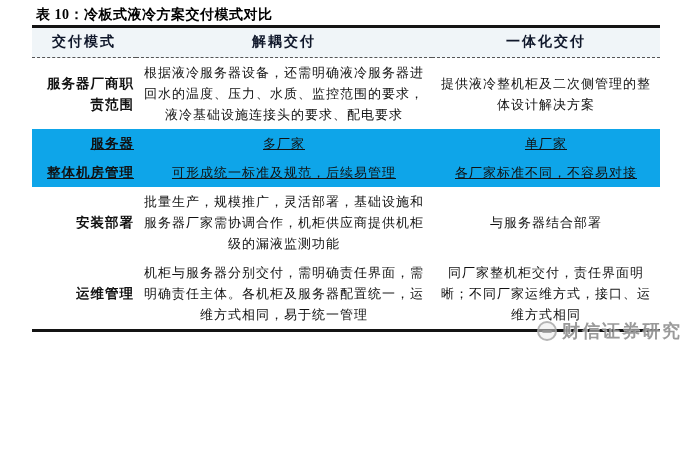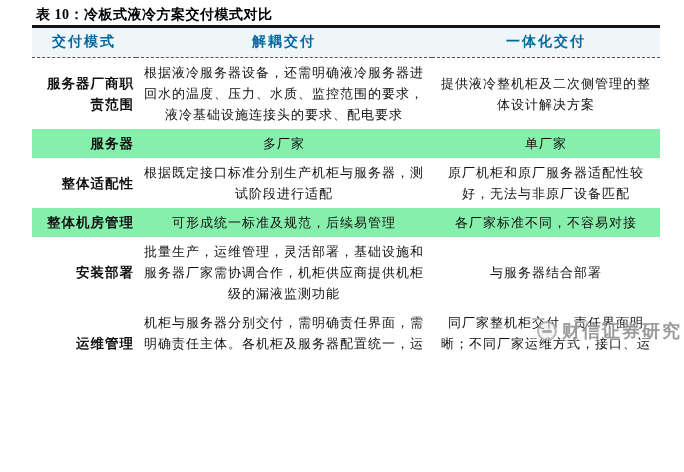--- a/index.html
+++ b/index.html
@@ -33,39 +33,39 @@
     border-bottom: 3px solid #141414;
   }
   table.cmp th {
     background: #f0f5f8;
     border-bottom: 1px dashed #555;
     font-size: 14px;
     font-weight: bold;
     letter-spacing: 2px;
     padding: 5px 2px 6px 2px;
     text-align: center;
-    color: #0369a1;
+    color: #0f172a;
   }
   table.cmp td {
     font-size: 13px;
     line-height: 21px;
     letter-spacing: 1px;
     text-align: center;
     vertical-align: middle;
     padding: 4px 6px;
     color: #111;
   }
   table.cmp td.rowlabel {
     font-weight: bold;
     font-size: 13.5px;
     letter-spacing: 1px;
     padding: 4px 2px;
     text-align: right;
   }
-  table.cmp tr.shade td { background: #86efac; }
+  table.cmp tr.shade td { background: #0ea5e9; text-decoration: underline; }
   .watermark {
     position: absolute;
     right: 2px;
     bottom: 13px;
     display: flex;
     align-items: center;
     gap: 5px;
     pointer-events: none;
   }
   .wm-logo {
@@ -118,33 +118,28 @@
       <tr>
         <td class="rowlabel">服务器厂商职责范围</td>
         <td>根据液冷服务器设备，还需明确液冷服务器进回水的温度、压力、水质、监控范围的要求，液冷基础设施连接头的要求、配电要求</td>
         <td>提供液冷整机柜及二次侧管理的整体设计解决方案</td>
       </tr>
       <tr class="shade">
         <td class="rowlabel">服务器</td>
         <td>多厂家</td>
         <td>单厂家</td>
       </tr>
-      <tr>
-        <td class="rowlabel">整体适配性</td>
-        <td>根据既定接口标准分别生产机柜与服务器，测试阶段进行适配</td>
-        <td>原厂机柜和原厂服务器适配性较好，无法与非原厂设备匹配</td>
-      </tr>
       <tr class="shade">
         <td class="rowlabel">整体机房管理</td>
         <td>可形成统一标准及规范，后续易管理</td>
         <td>各厂家标准不同，不容易对接</td>
       </tr>
       <tr>
         <td class="rowlabel">安装部署</td>
-        <td>批量生产，运维管理，灵活部署，基础设施和服务器厂家需协调合作，机柜供应商提供机柜级的漏液监测功能</td>
+        <td>批量生产，规模推广，灵活部署，基础设施和服务器厂家需协调合作，机柜供应商提供机柜级的漏液监测功能</td>
         <td>与服务器结合部署</td>
       </tr>
       <tr>
         <td class="rowlabel">运维管理</td>
         <td>机柜与服务器分别交付，需明确责任界面，需明确责任主体。各机柜及服务器配置统一，运维方式相同，易于统一管理</td>
         <td>同厂家整机柜交付，责任界面明晰；不同厂家运维方式，接口、运维方式相同</td>
       </tr>
     </tbody>
   </table>
 

